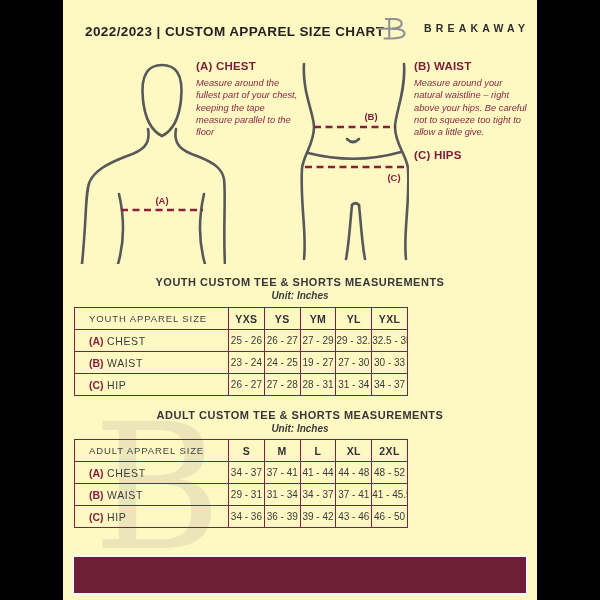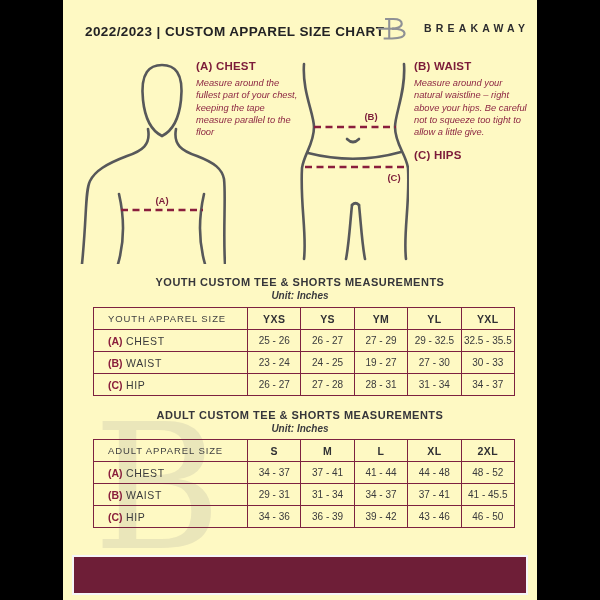--- a/index.html
+++ b/index.html
@@ -42,21 +42,21 @@
   
   .tbl-title{
     position:absolute;left:0;width:474px;text-align:center;
     font-weight:700;font-size:11px;letter-spacing:0.5px;color:#36363a;
   }
   .tbl-unit{
     position:absolute;left:0;width:474px;text-align:center;
     font-style:italic;font-weight:600;font-size:10px;color:#3a3a3e;
   }
   table.size-table{
-    position:absolute;left:30px;width:422px;border-collapse:collapse;table-layout:fixed;
+    position:absolute;left:11px;width:334px;border-collapse:collapse;table-layout:fixed;
   }
   .size-table th,.size-table td{
     border:1.5px solid #7d2240;height:21px;padding:0;text-align:center;
     color:#3a3a3c;overflow:hidden;white-space:nowrap;
   }
   .size-table .c0{width:139px;text-align:left;padding-left:14px;}
   .size-table thead .c0{font-weight:400;font-size:9.5px;letter-spacing:0.9px;color:#3f3f41;}
   .size-table thead .cn{font-weight:700;font-size:10.5px;letter-spacing:0.4px;color:#313134;margin-left:18px;}
   .size-table td{font-size:10px;}
   .size-table td .key{color:#8a1e3c;font-weight:800;font-size:10.5px;}

